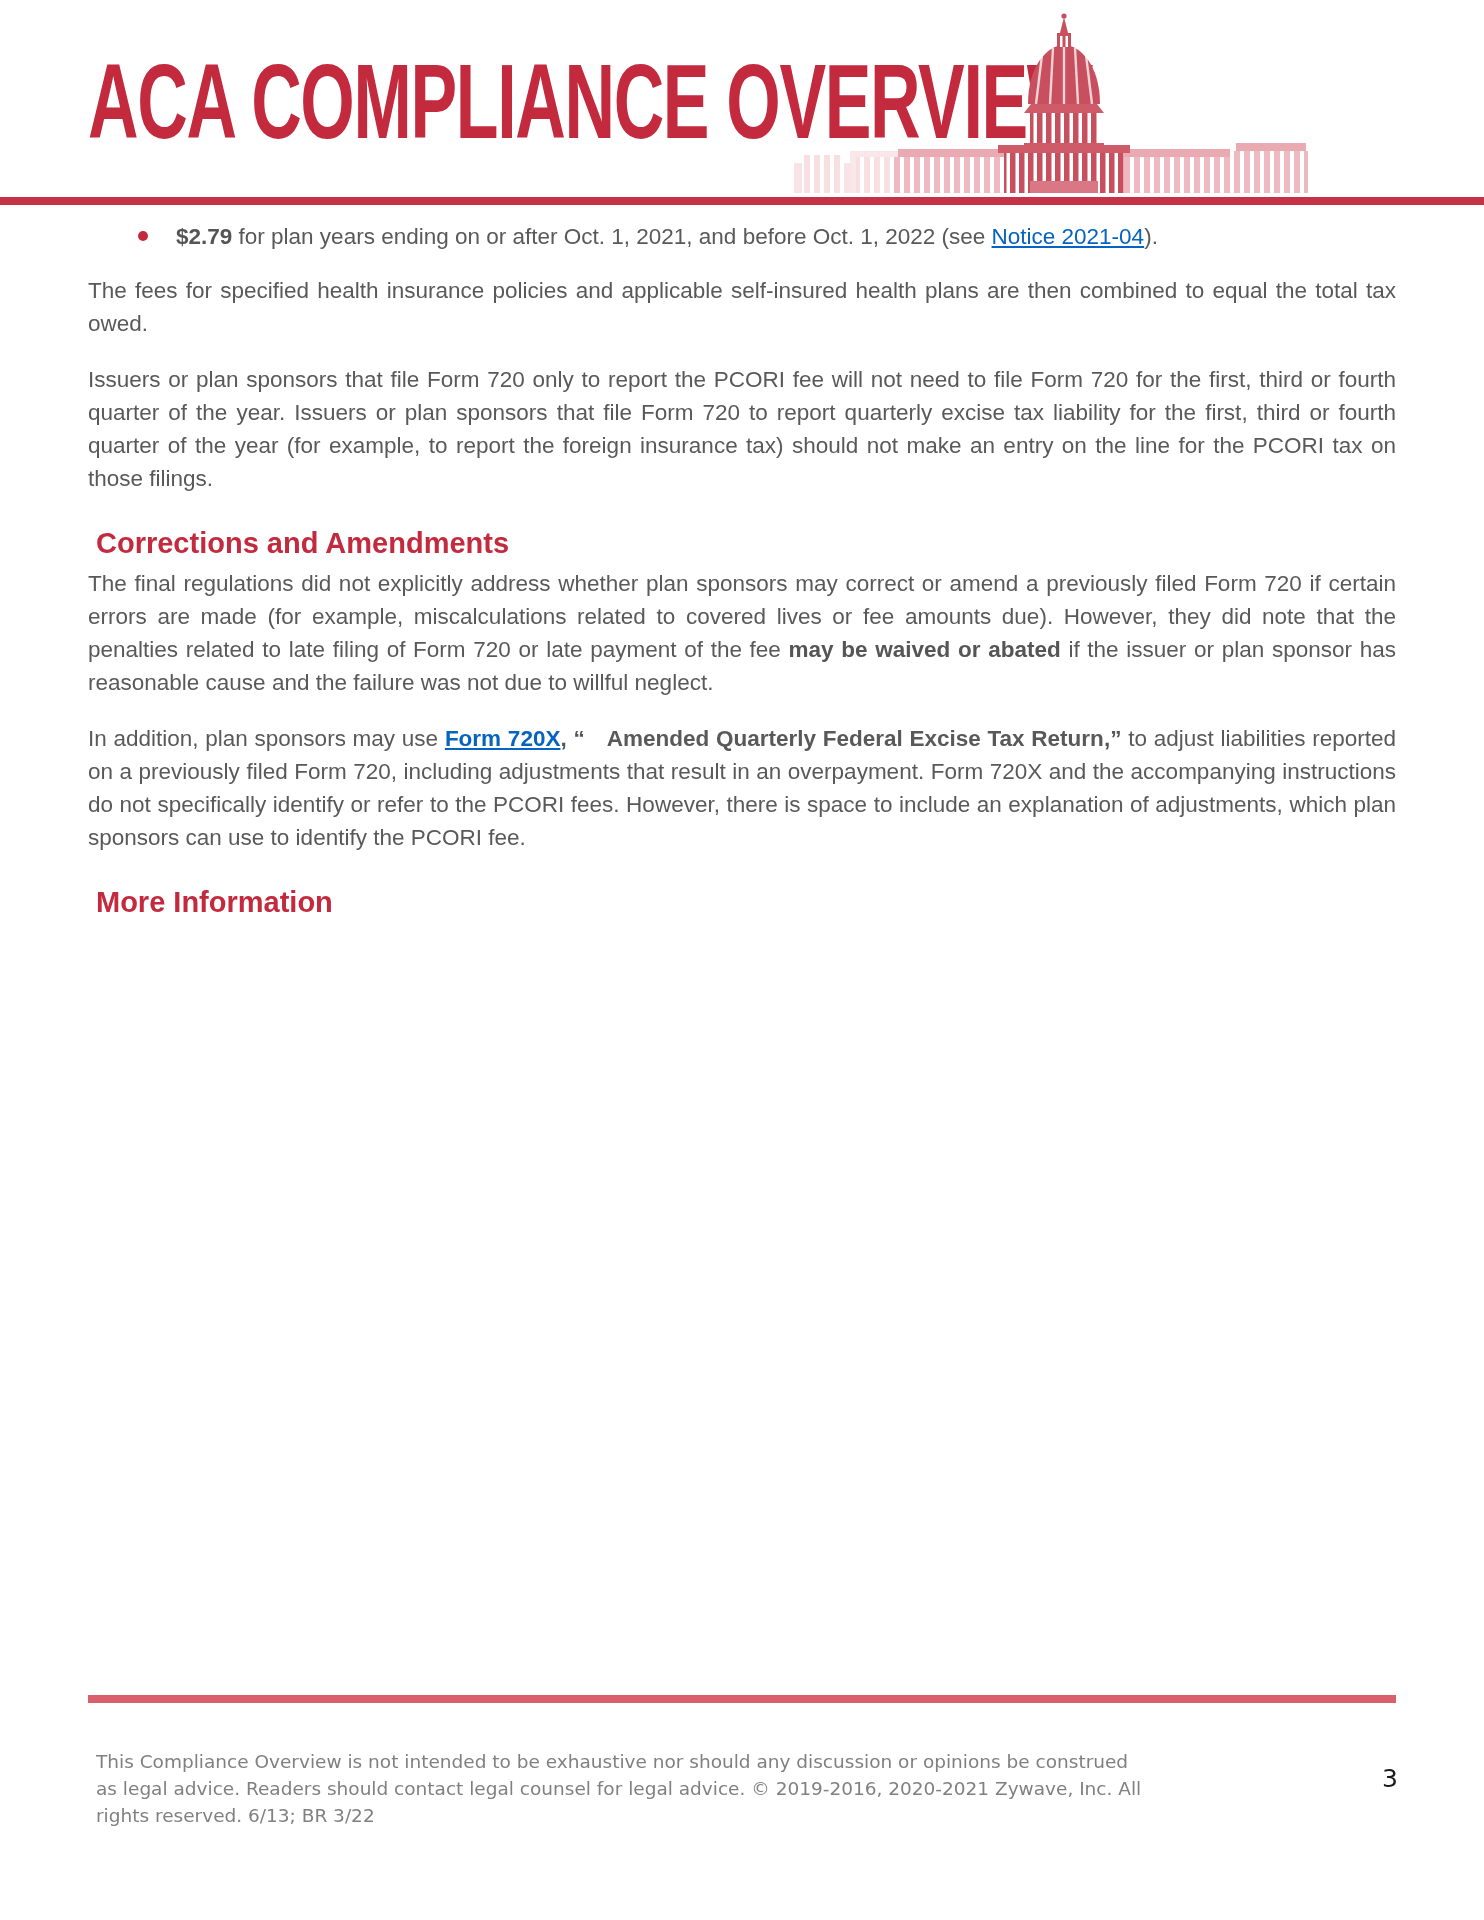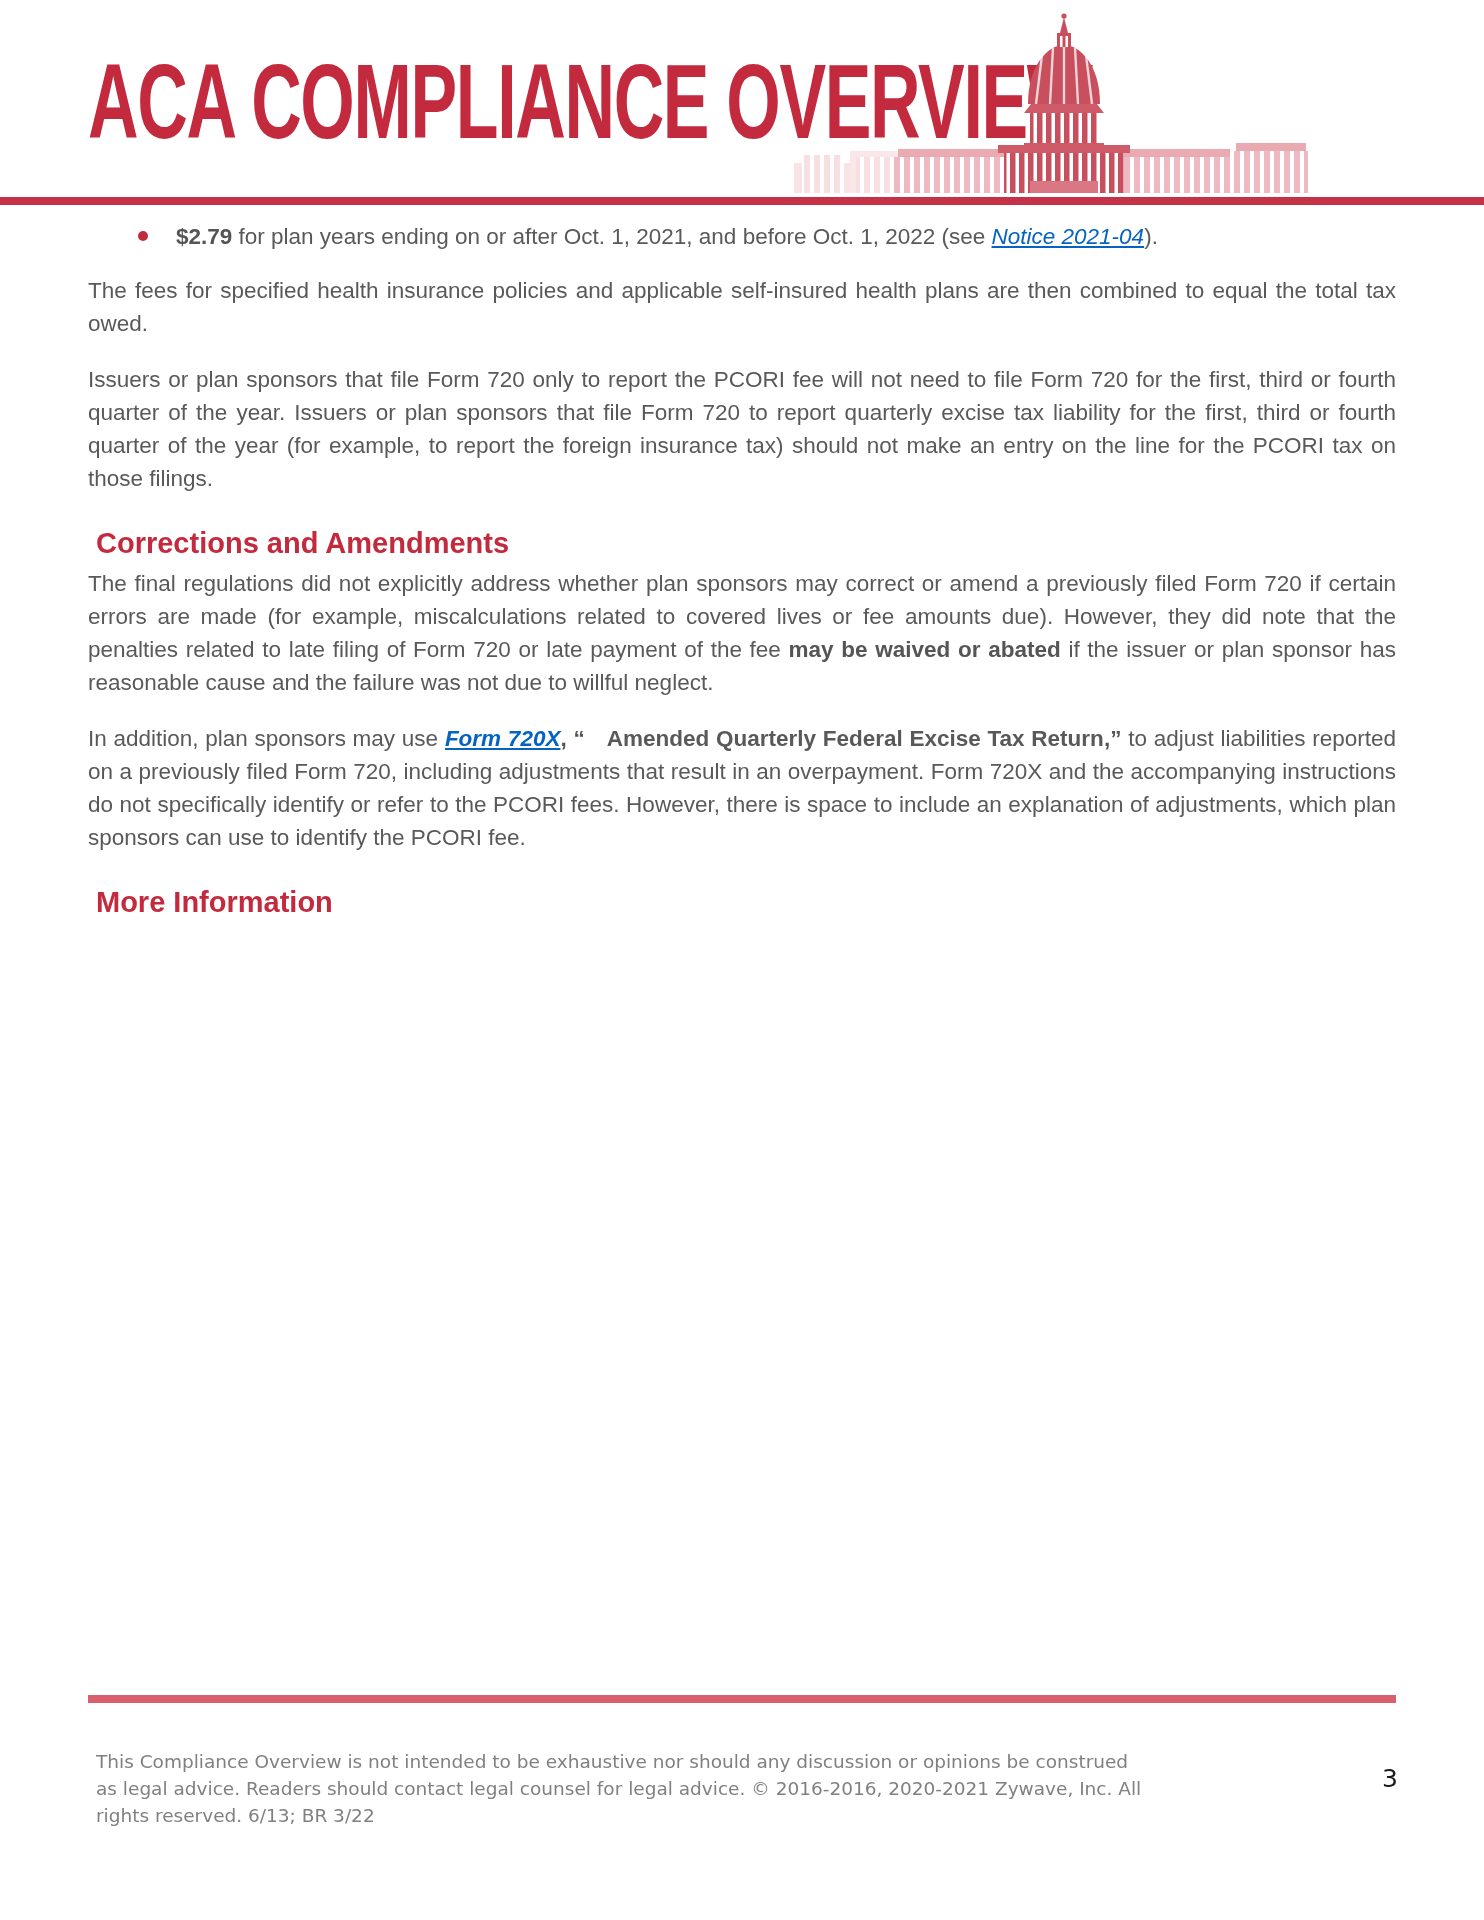--- a/index.html
+++ b/index.html
@@ -53,21 +53,20 @@
   .section-heading{
     color:var(--accent-red);
     font-size:29px;line-height:34px;font-weight:bold;
     margin:31px 0 7px 8px;
   }
   b,strong{font-weight:bold;color:#555555;text-align:right;}
   .doc-link{
     color:var(--link-blue);
     text-decoration:underline;
     cursor:pointer;
-    font-style:italic;
   }
   .doc-link.bold{font-weight:bold;}
   .bi{font-weight:bold;margin-left:22px;}
   
   .footer-rule{
     position:absolute;left:88px;top:1695px;width:1308px;height:8px;
     background:var(--footer-rule);
   }
   .disclaimer{
     position:absolute;left:96px;top:1748px;width:1180px;
@@ -164,19 +163,19 @@
 
     <h2 class="section-heading">More Information</h2>
 
 
   </div>
 
   <div class="footer-rule"></div>
 
   <div class="disclaimer">
     <div>This Compliance Overview is not intended to be exhaustive nor should any discussion or opinions be construed</div>
-    <div>as legal advice. Readers should contact legal counsel for legal advice. © 2016-2016, 2020-2021 Zywave, Inc. All</div>
+    <div>as legal advice. Readers should contact legal counsel for legal advice. © 2019-2016, 2020-2021 Zywave, Inc. All</div>
     <div>rights reserved. 6/13; BR 3/22</div>
   </div>
 
   <div class="page-number">3</div>
 
 </div>
 
 </body></html>

